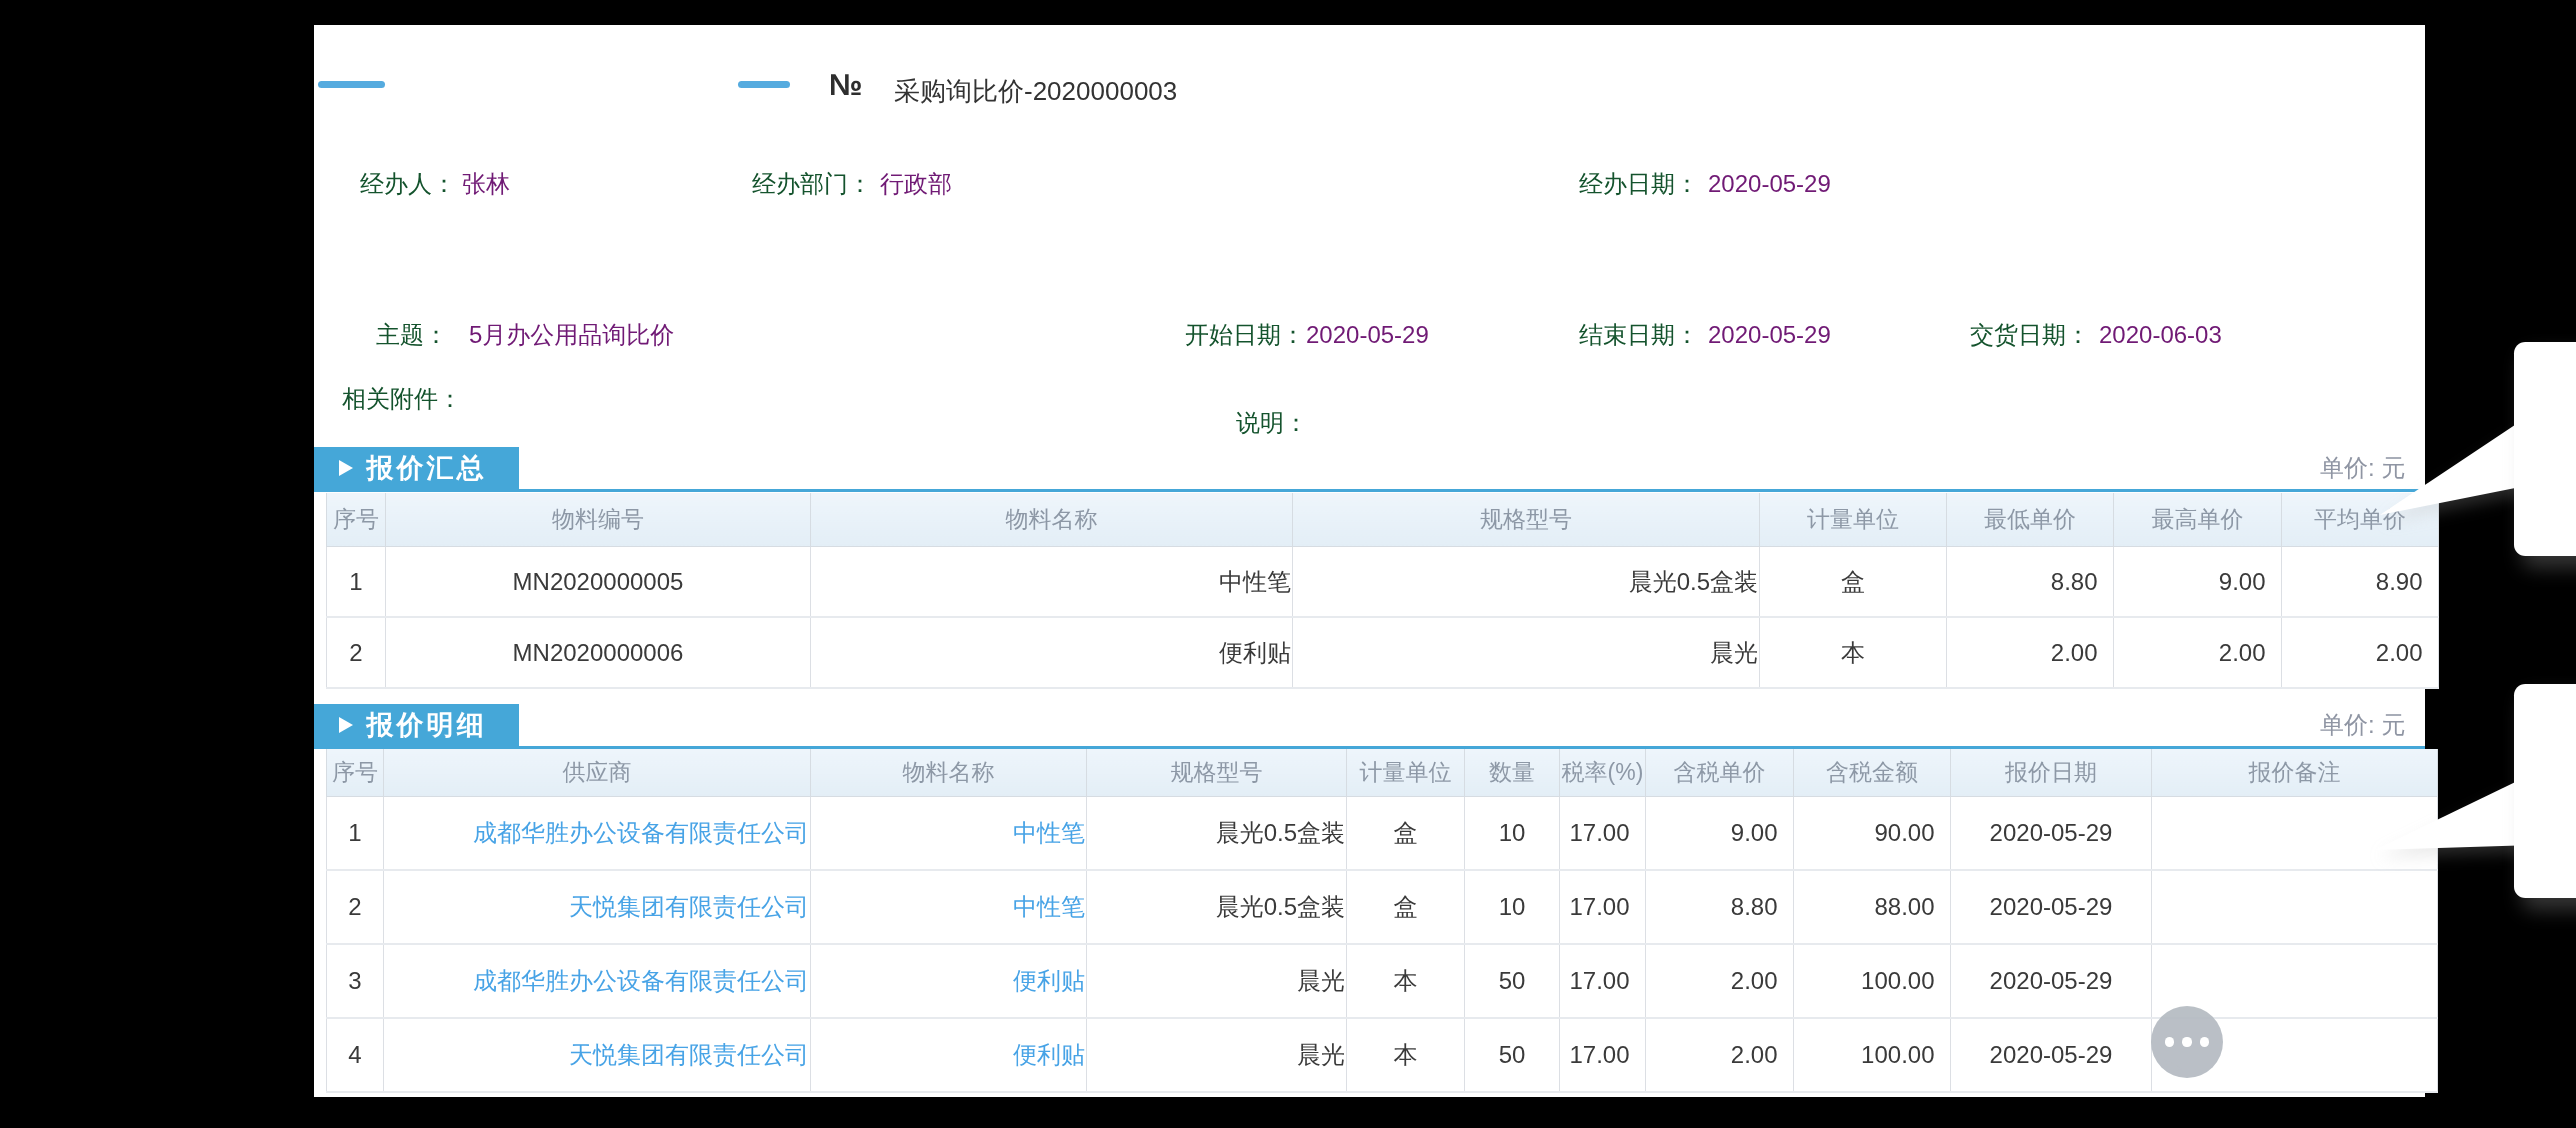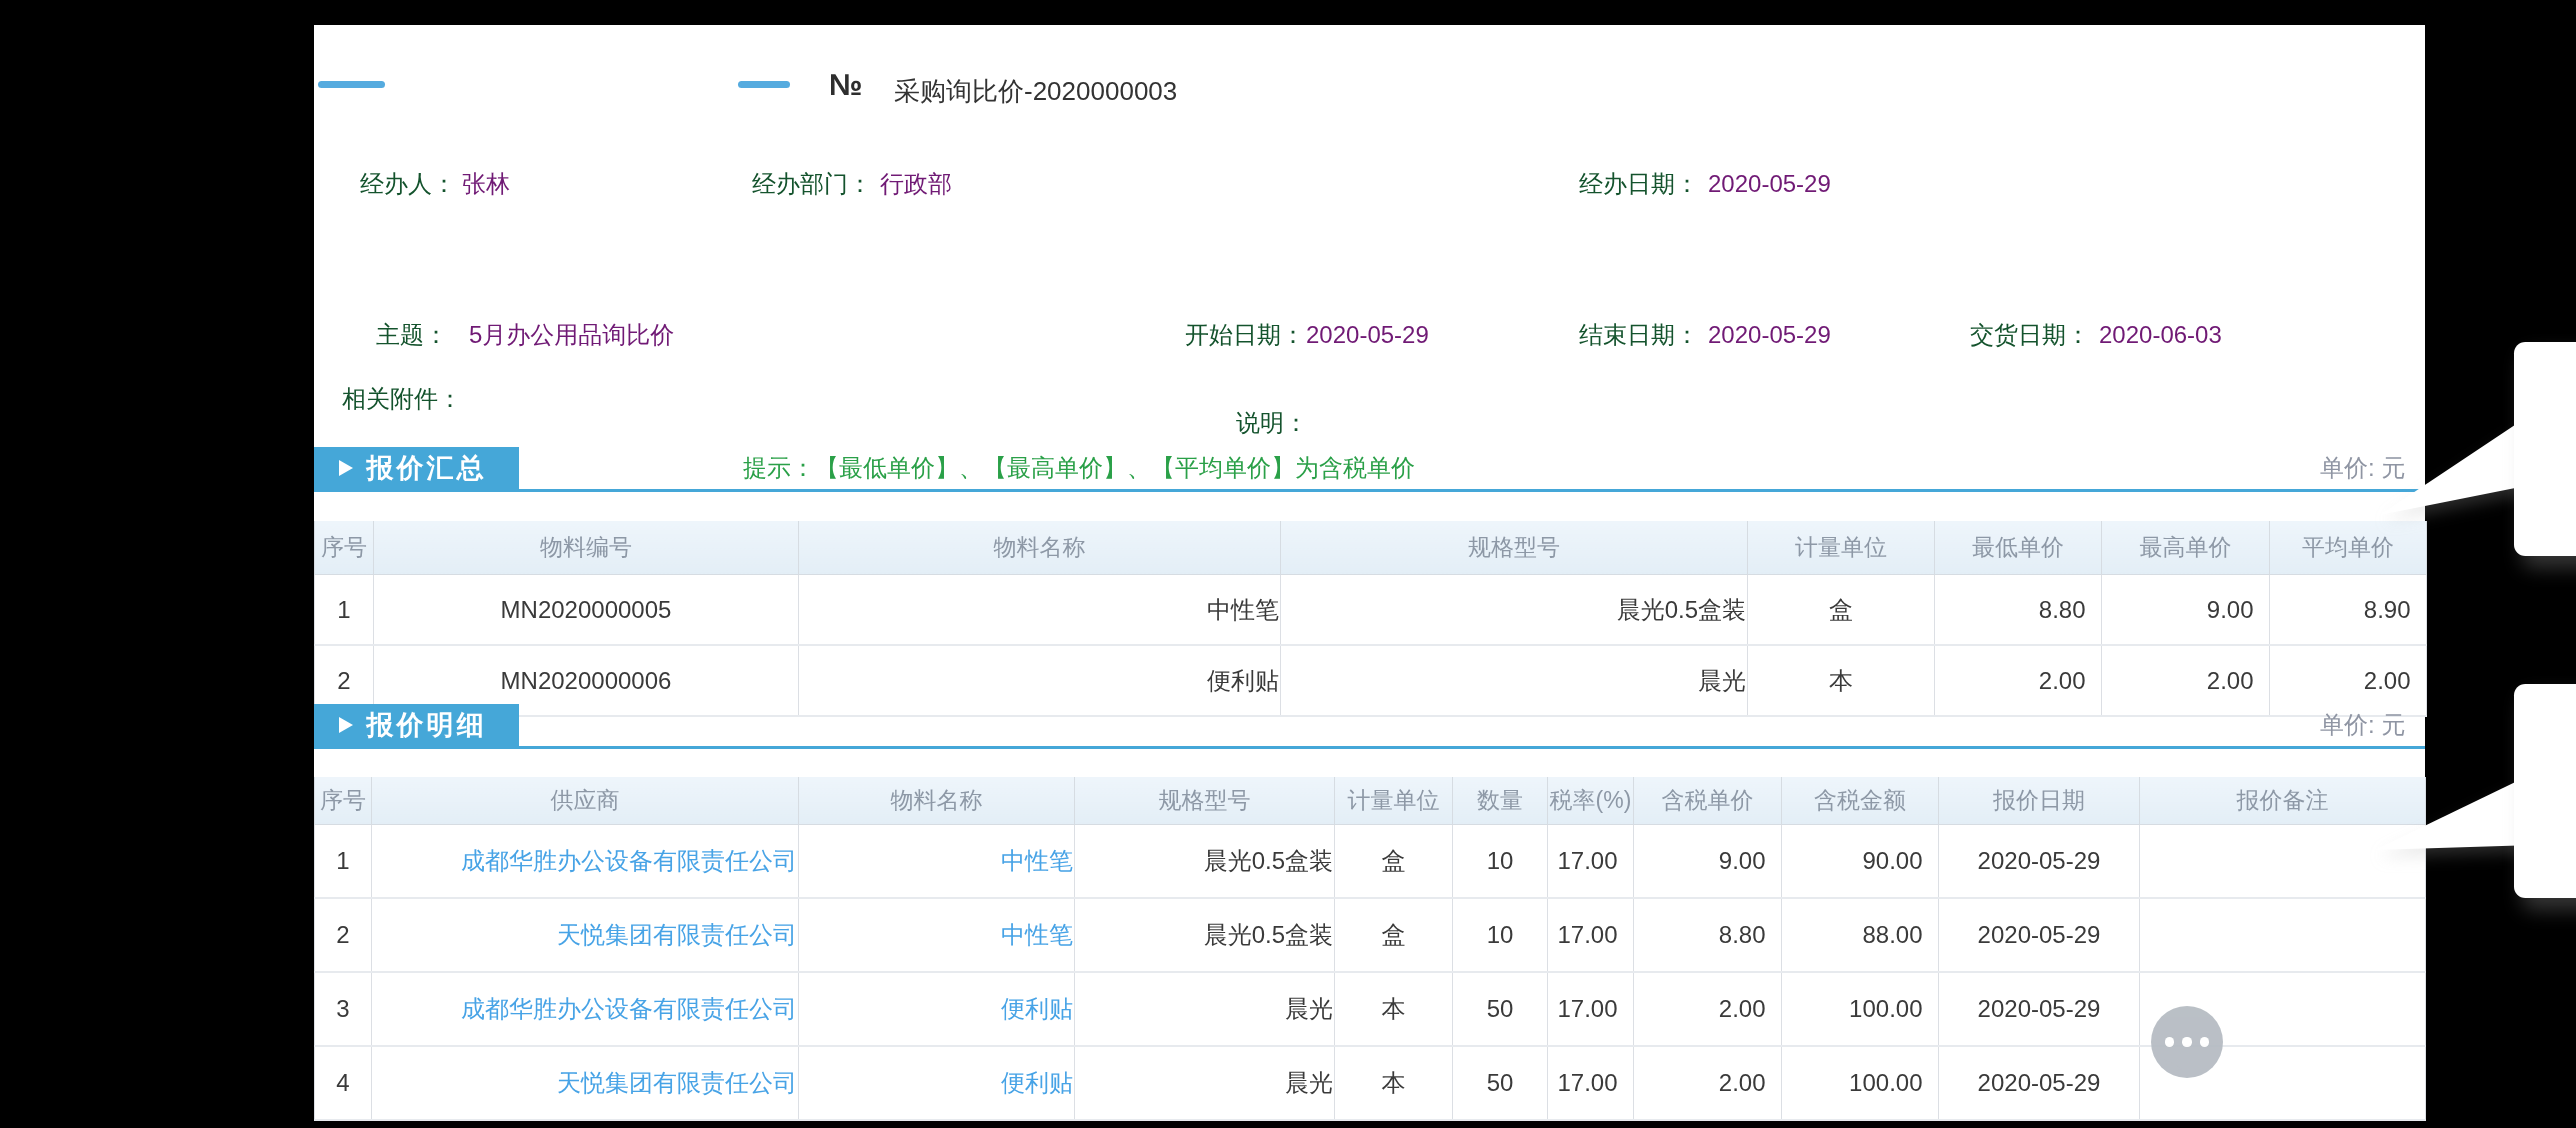--- a/index.html
+++ b/index.html
@@ -37,22 +37,22 @@
   .section-tab{display:inline-flex;align-items:center;height:42px;background:#45a7d8;
                padding:0 32px 0 25px;color:#fff;font-size:27px;font-weight:bold;
                letter-spacing:3.1px;cursor:default;}
   .tri{width:0;height:0;border-left:14.4px solid #fff;border-top:8.8px solid transparent;
        border-bottom:8.8px solid transparent;margin-right:13.4px;}
   #bar-basic{top:217px;} #bar-sum{top:422px;} #bar-det{top:679px;}
   .hint{position:absolute;left:429px;top:0;line-height:42px;font-size:24px;color:#2aa048;white-space:nowrap;}
   .unit-note{position:absolute;right:19.6px;top:0;line-height:42px;font-size:24px;color:#8f95a3;}
 
   
-  table{position:absolute;left:0;width:2111px;border-collapse:collapse;table-layout:fixed;
-        background:#0f172a;margin-top:28px;}
+  table{position:absolute;left:12px;width:2111px;border-collapse:collapse;table-layout:fixed;
+        background:#0f172a;}
   #tbl-sum{top:468px;} #tbl-det{top:724px;}
   th{background:linear-gradient(#eef5fb,#e3eef6);color:#8d98a6;font-size:23px;font-weight:normal;
      border:1px solid #d6dce2;border-top:none;}
   #tbl-sum th{height:51px;} #tbl-det th{height:45px;}
   td{font-size:24px;color:#3a3a3a;border-right:1px solid #dcdfe4;border-left:1px solid #dcdfe4;
      border-bottom:2.1px solid #e7eaee;background:#fff;white-space:nowrap;overflow:hidden;}
   #tbl-sum td{height:67px;} #tbl-det td{height:70px;}
   .c{text-align:center;} .r{text-align:right;padding-right:15.5px;} .l{text-align:right;padding-left:15.5px;}
   .lk{color:#47a3e6;cursor:pointer;font-family:Liberation Serif, serif;}
 
@@ -102,21 +102,20 @@
   <span class="field" id="f-dd-v">2020-06-03</span>
 
   <span class="field lab" id="f-att-l">相关附件：</span>
   <span class="field lab" id="f-note-l">说明：</span>
 
   <div class="section-bar" id="bar-sum">
     <div class="section-tab">
       <span class="tri"></span>
       <span>报价汇总</span>
     </div>
-    <span class="hint">提示：【最低单价】、【最高单价】、【平均单价】为含税单价</span>
     <span class="unit-note">单价: 元</span>
   </div>
 
   <table id="tbl-sum">
     <colgroup>
         <col style="width:59px">
         <col style="width:425px">
         <col style="width:482px">
         <col style="width:467px">
       <col style="width:187px">

